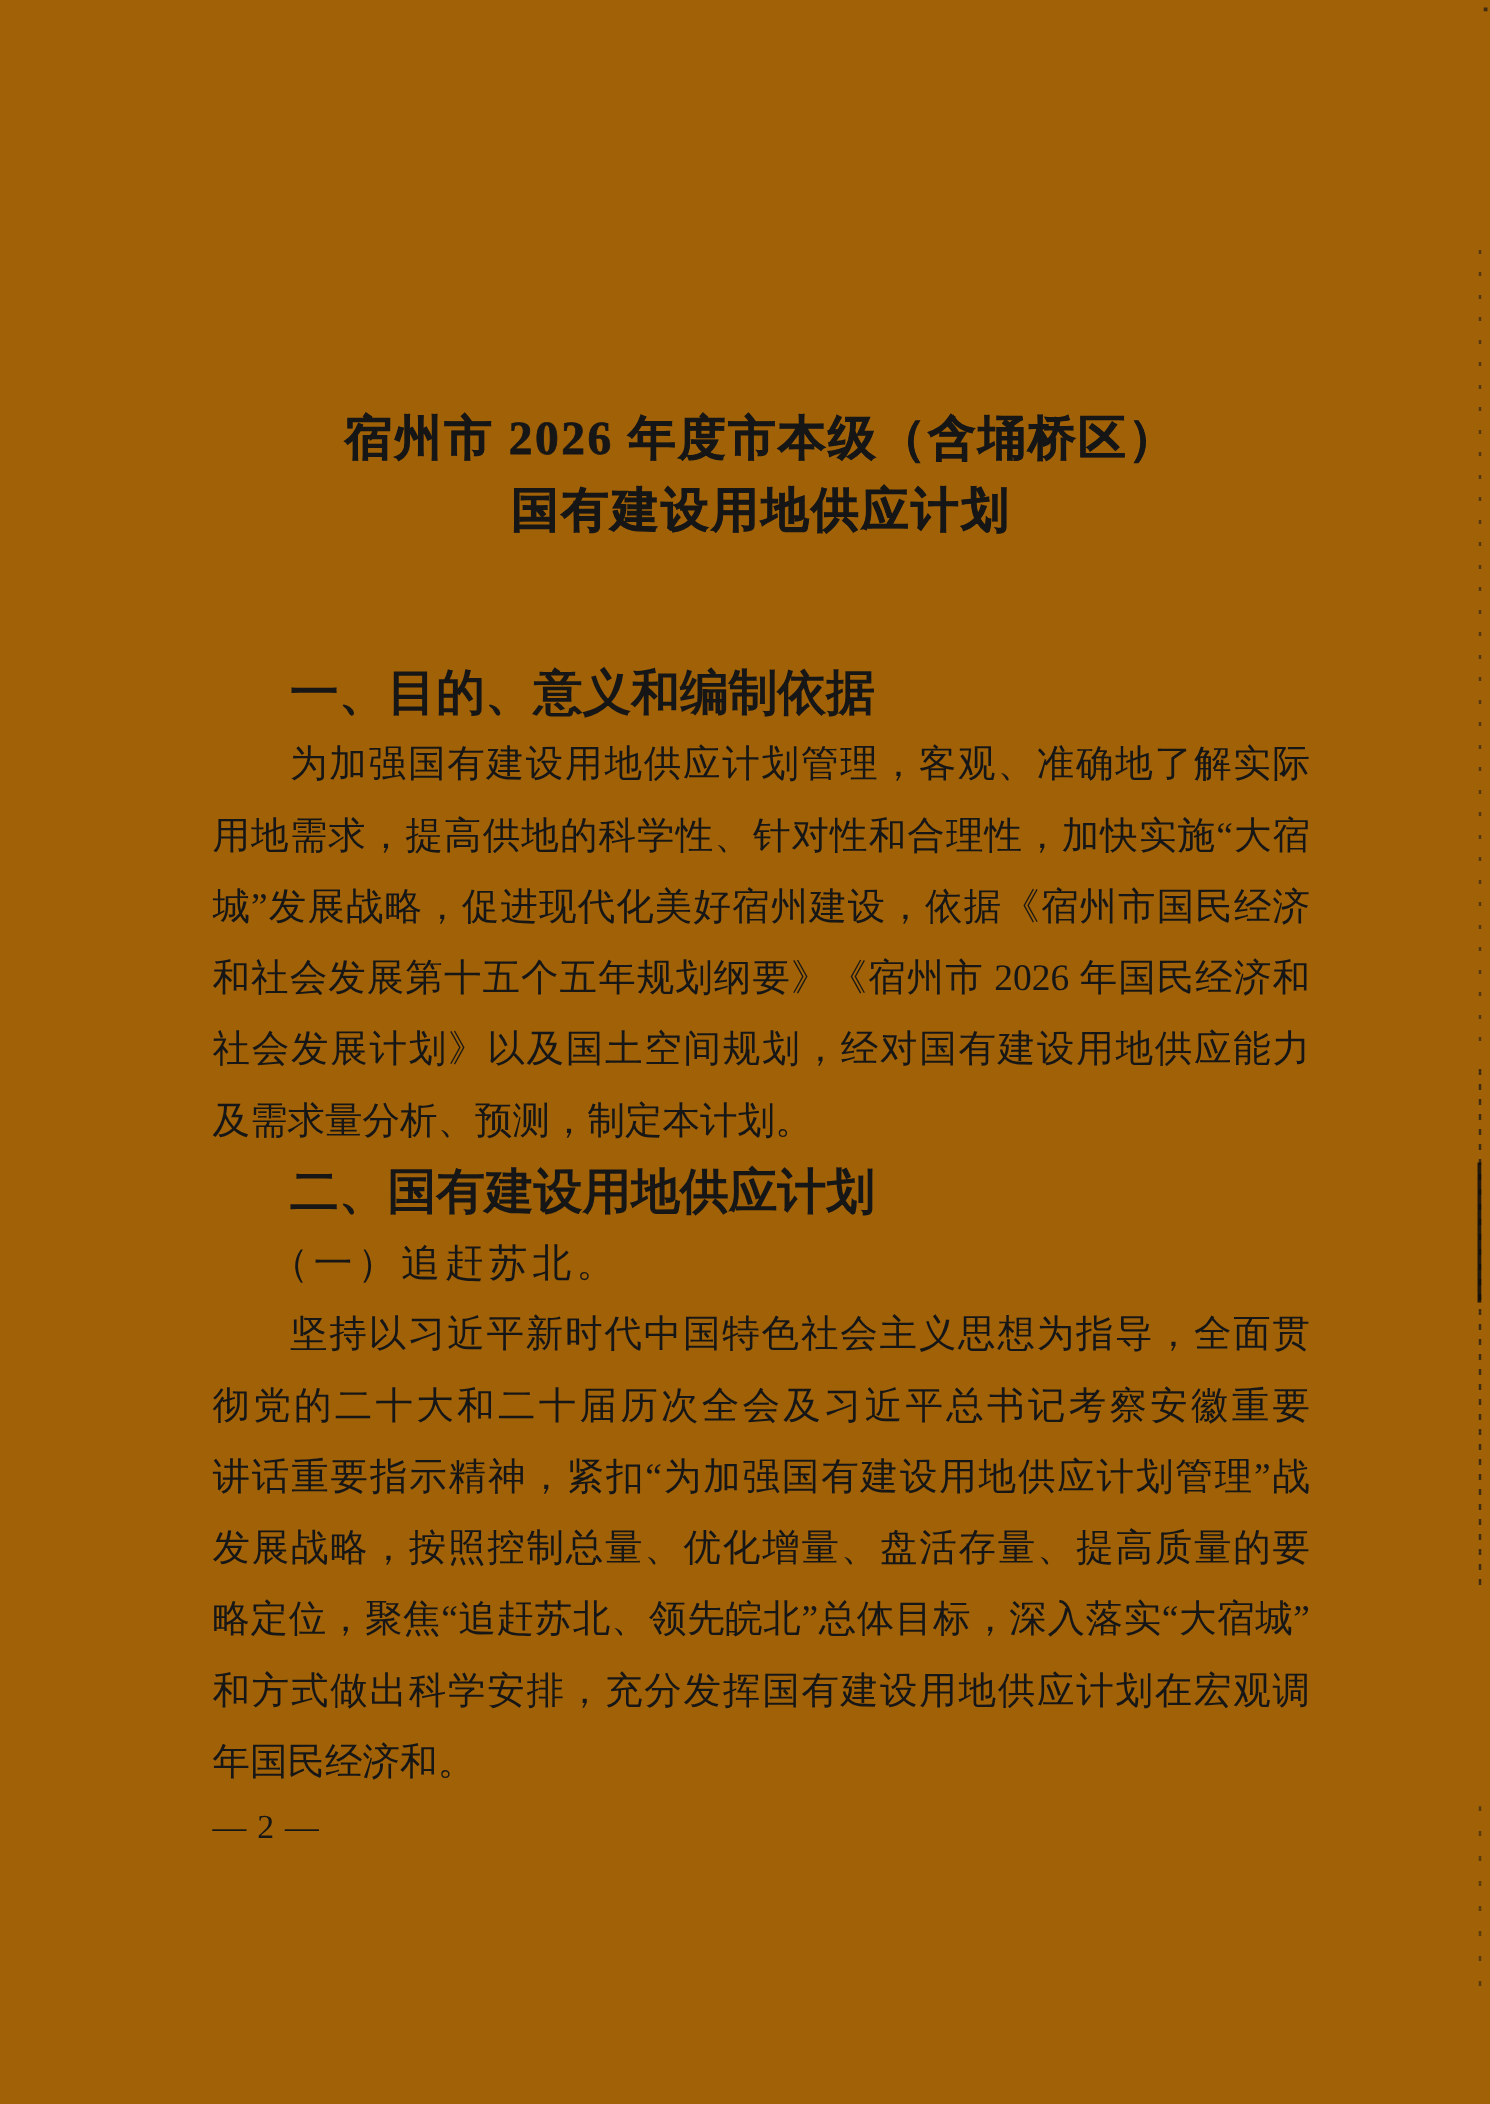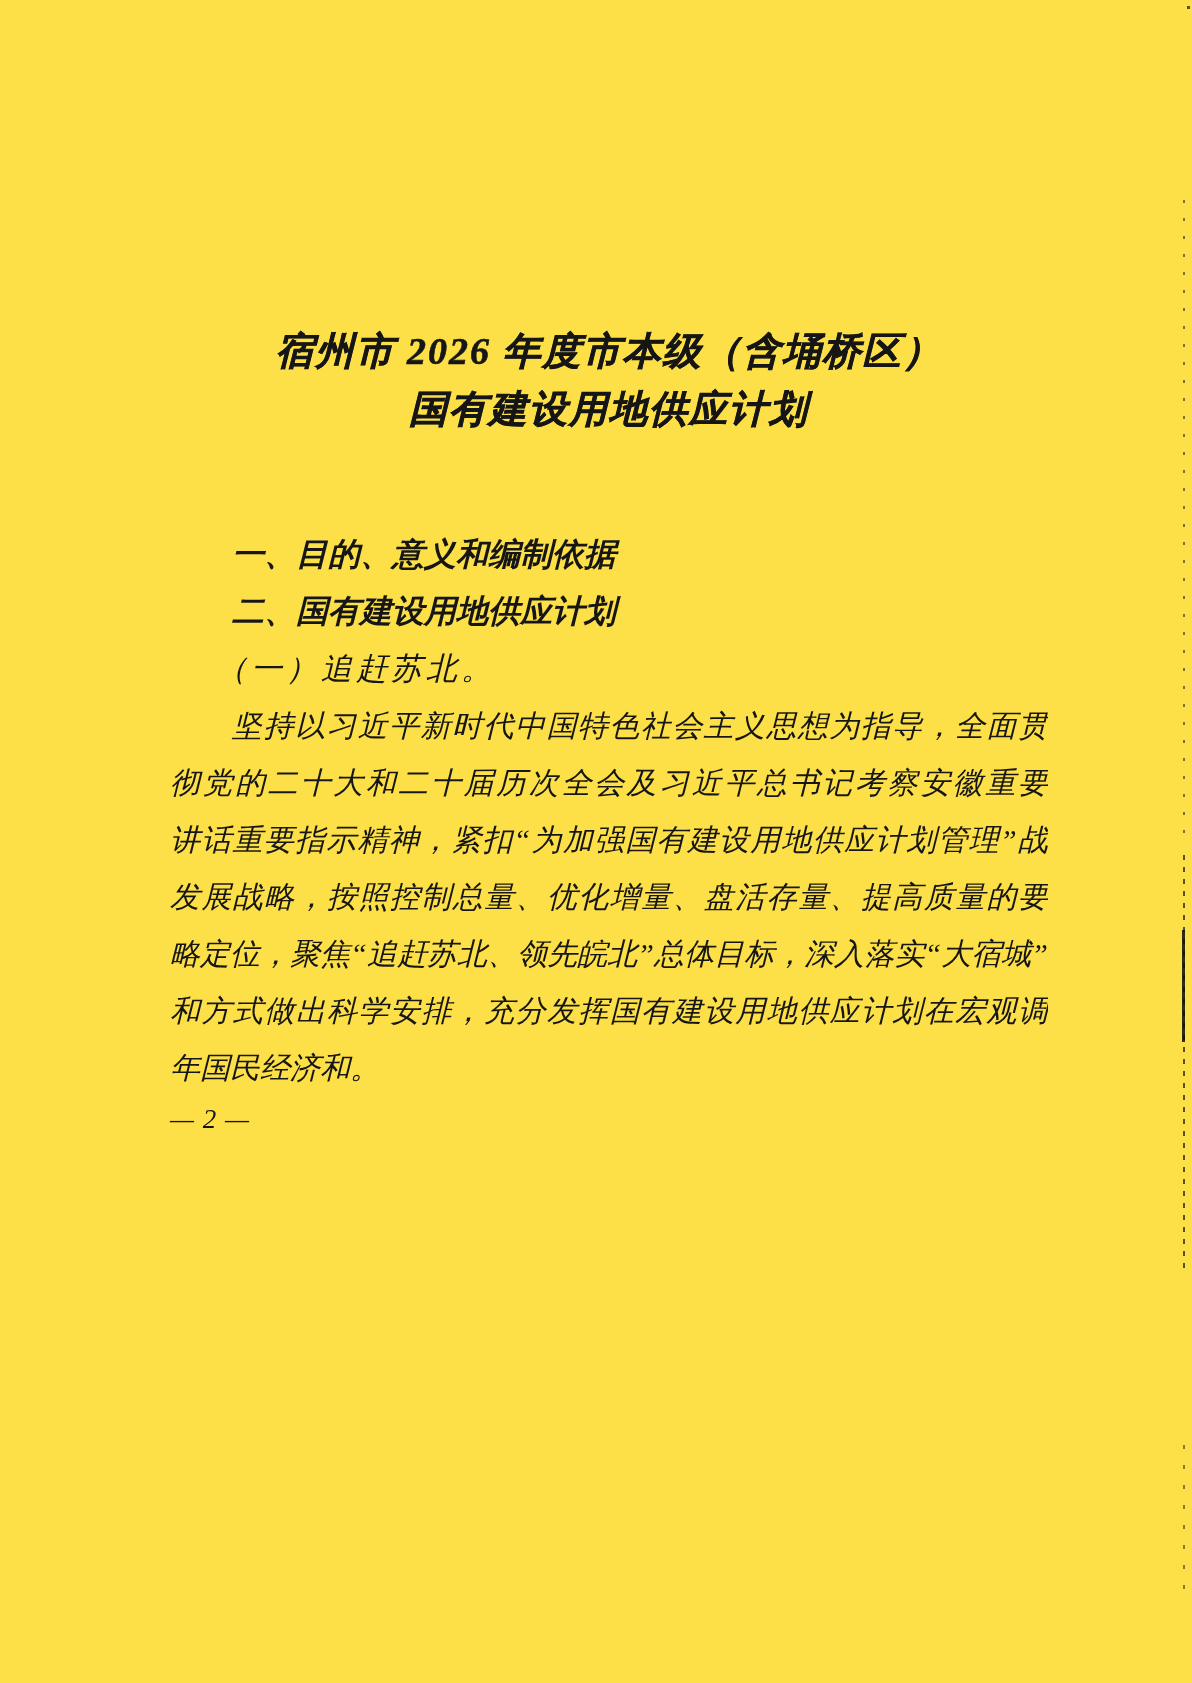--- a/index.html
+++ b/index.html
@@ -5,44 +5,43 @@
   html, body {
     margin: 0;
     padding: 0;
     background: #9a9a9a;
   }
   .page {
     position: relative;
     width: 1192px;
     height: 1683px;
     margin: 0 auto;
-    background: #fde047;
+    background: #a16207;
     overflow: hidden;
     color: #161616;
-    font-style: italic;
   }
   .doc {
     position: absolute;
     left: 170px;
     top: 322px;
     width: 878px;
   }
   .title {
     font-family: "Liberation Serif", "DejaVu Serif", serif;
     font-weight: 700;
     font-size: 38px;
     line-height: 58px;
     text-align: center;
     letter-spacing: 2px;
     -webkit-text-stroke: 0.6px #161616;
   }
   .heading {
     font-family: "Liberation Sans", "DejaVu Sans", sans-serif;
     font-weight: 700;
-    font-size: 32px;
+    font-size: 39px;
     line-height: 57px;
     padding-left: 62px;
   }
   .heading.first-heading {
     margin-top: 88px;
   }
   .body-line {
     font-family: "Liberation Serif", "DejaVu Serif", serif;
     font-size: 30px;
     line-height: 57px;
@@ -113,20 +112,28 @@
 
   <div class="doc">
 
     <div class="title">
       <div>宿州市 2026 年度市本级（含埇桥区）</div>
       <div>国有建设用地供应计划</div>
     </div>
 
     <div class="heading first-heading">一、目的、意义和编制依据</div>
 
+    <div>
+      <div class="body-line fill indent">为加强国有建设用地供应计划管理，客观、准确地了解实际</div>
+      <div class="body-line fill">用地需求，提高供地的科学性、针对性和合理性，加快实施“大宿</div>
+      <div class="body-line fill">城”发展战略，促进现代化美好宿州建设，依据《宿州市国民经济</div>
+      <div class="body-line fill">和社会发展第十五个五年规划纲要》《宿州市 2026 年国民经济和</div>
+      <div class="body-line fill">社会发展计划》以及国土空间规划，经对国有建设用地供应能力</div>
+      <div class="body-line last-line">及需求量分析、预测，制定本计划。</div>
+    </div>
 
     <div class="heading">二、国有建设用地供应计划</div>
 
     <div class="subheading">（一）追赶苏北。</div>
 
     <div>
       <div class="body-line fill indent">坚持以习近平新时代中国特色社会主义思想为指导，全面贯</div>
       <div class="body-line fill">彻党的二十大和二十届历次全会及习近平总书记考察安徽重要</div>
       <div class="body-line fill">讲话重要指示精神，紧扣“为加强国有建设用地供应计划管理”战</div>
       <div class="body-line fill">发展战略，按照控制总量、优化增量、盘活存量、提高质量的要</div>

